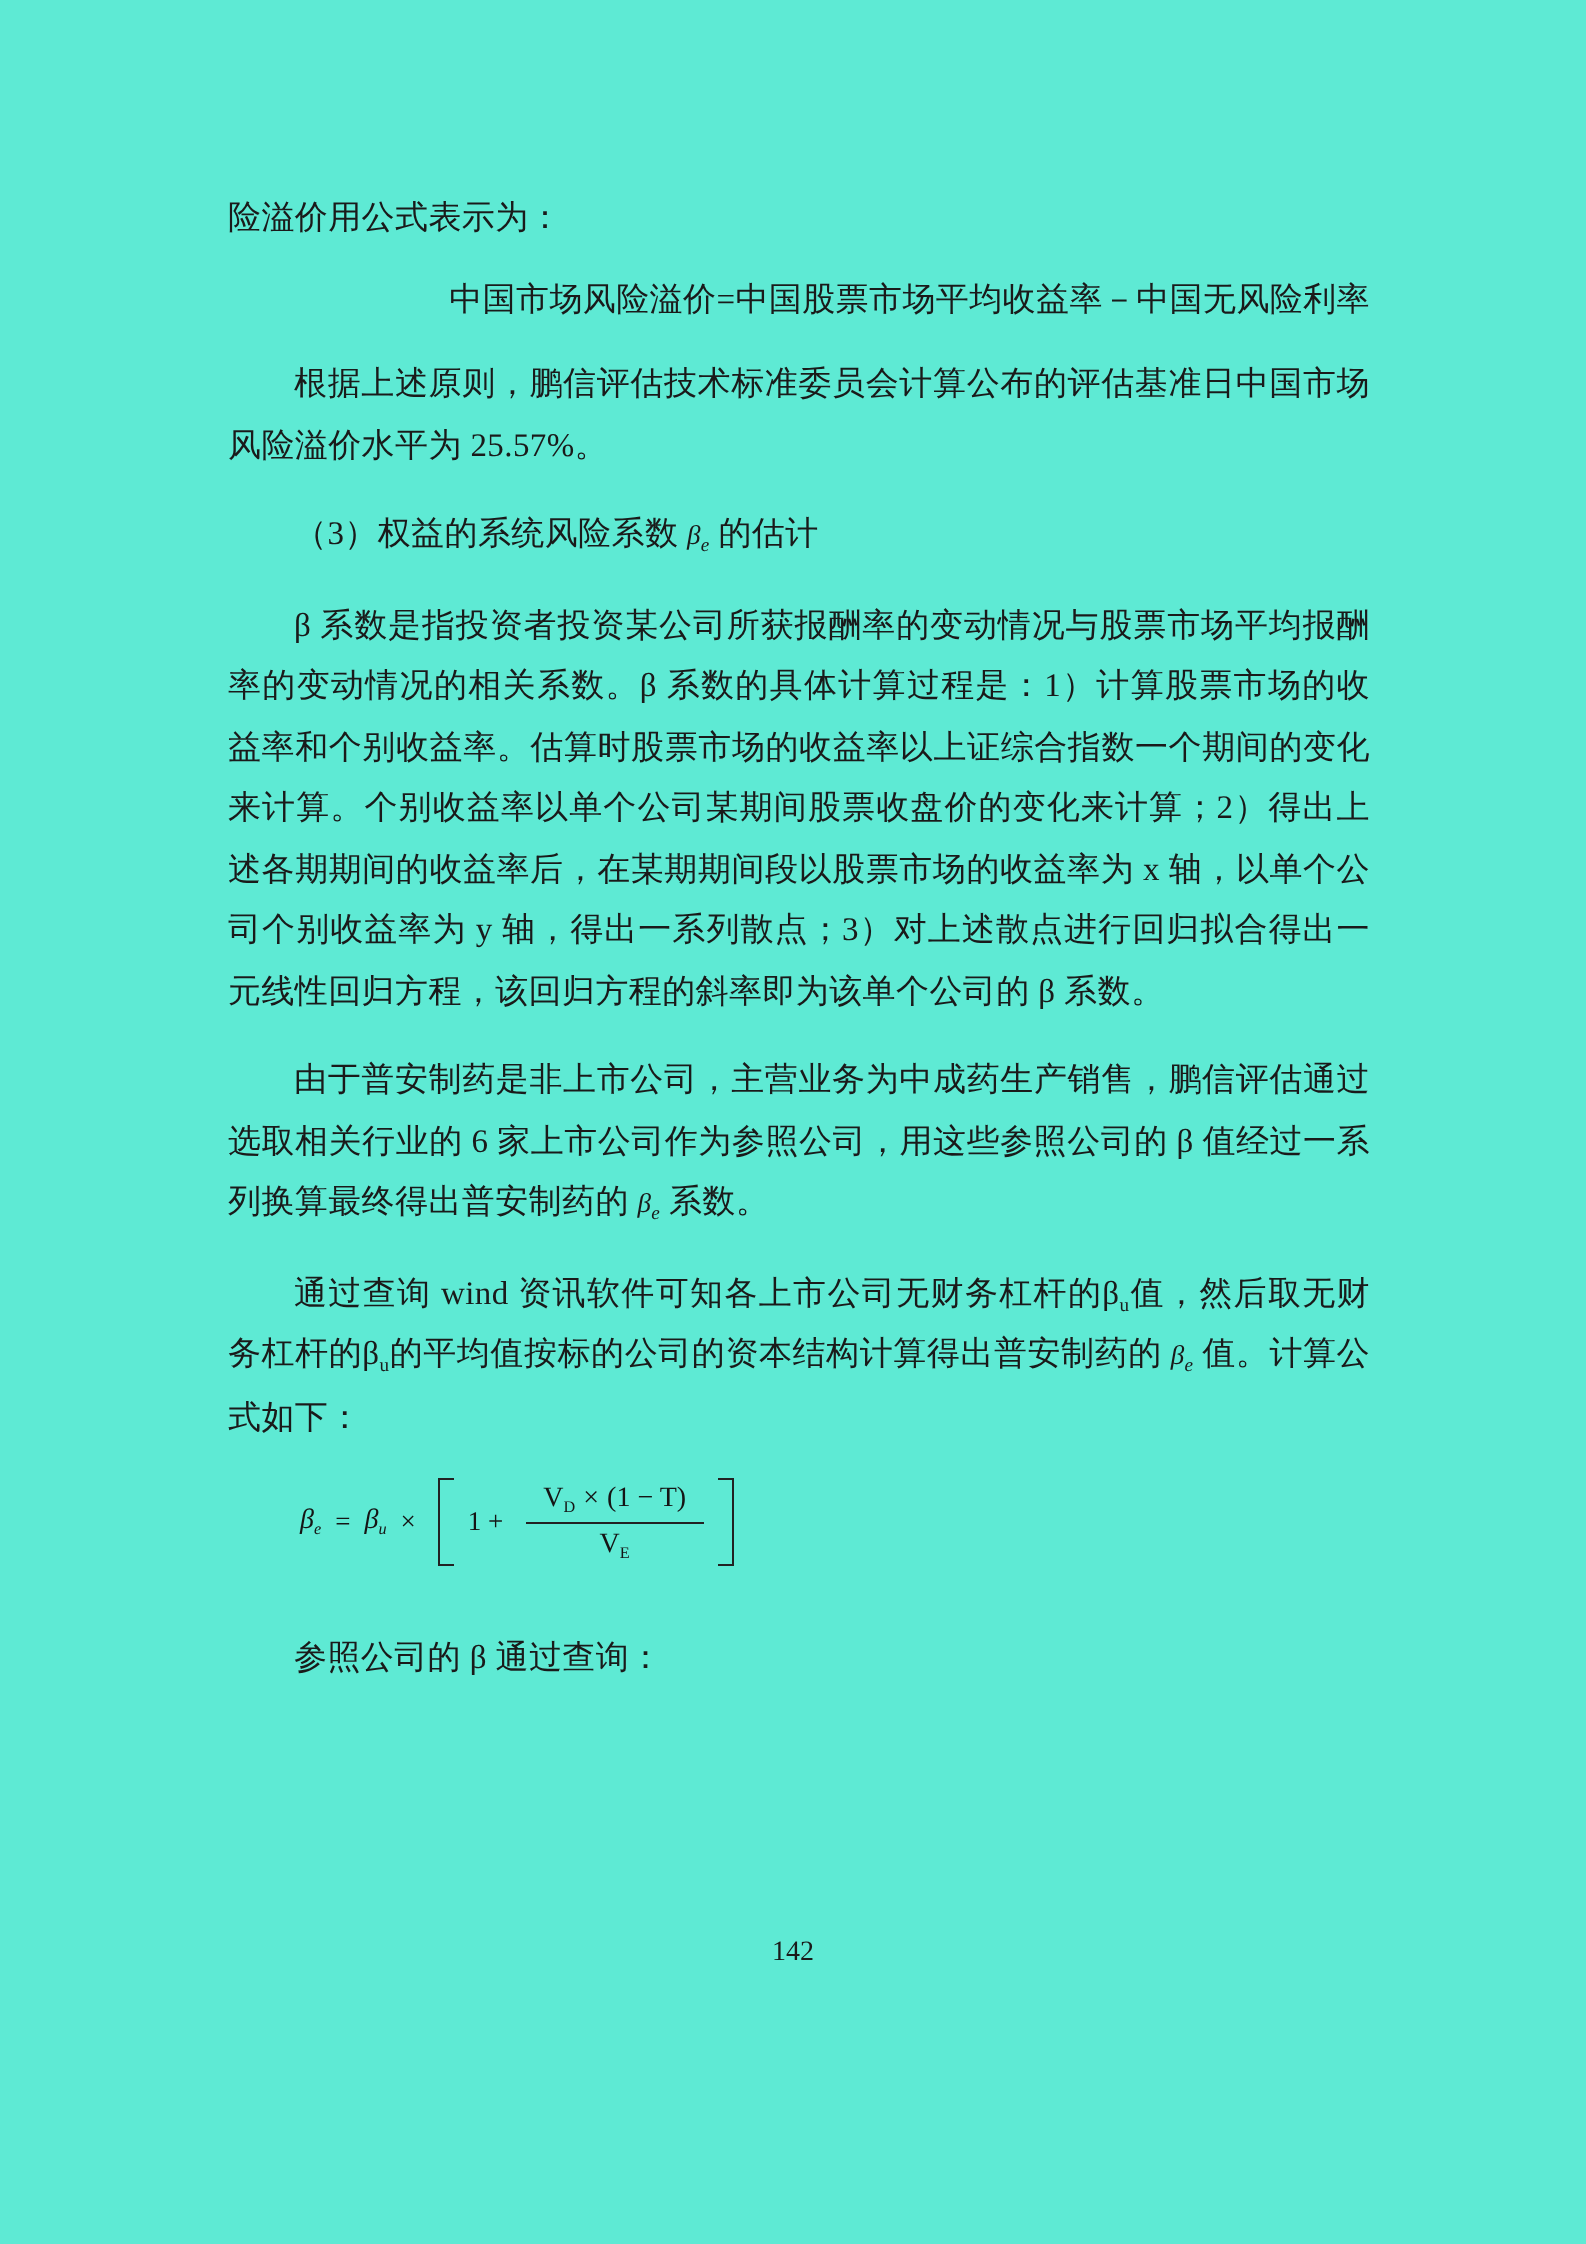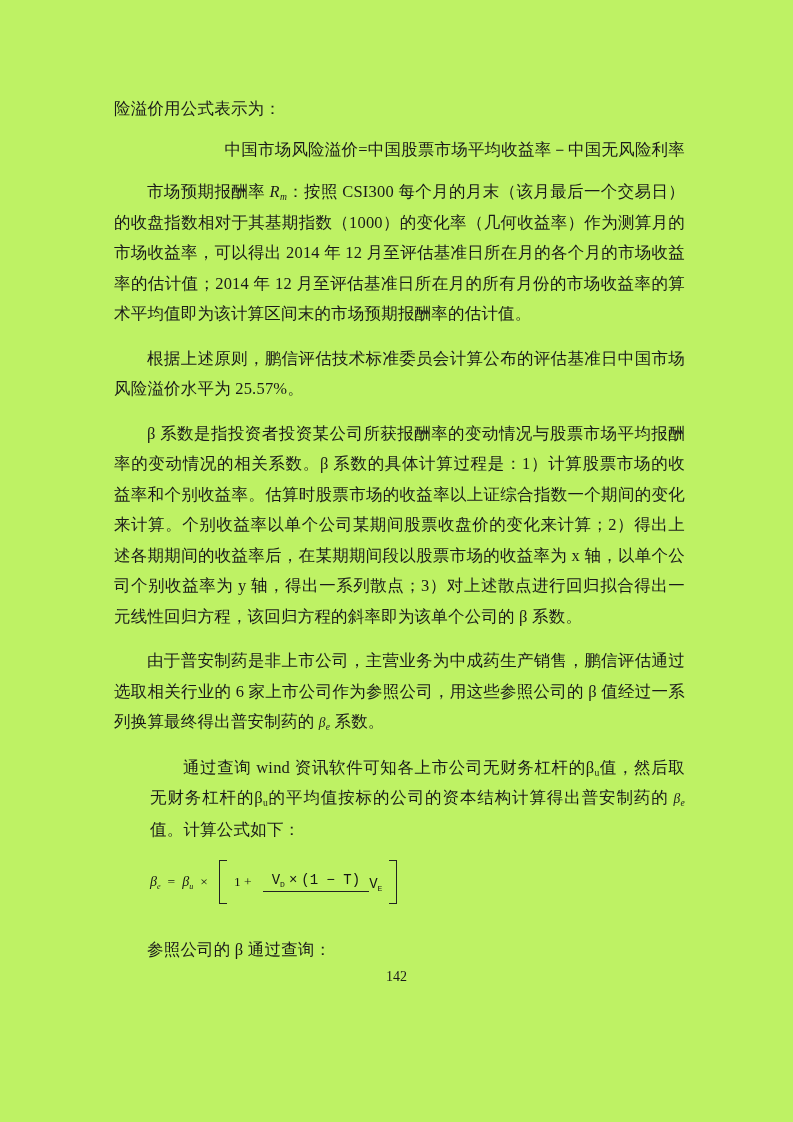--- a/index.html
+++ b/index.html
@@ -1,60 +1,60 @@
 <!DOCTYPE html>
 <html><head>
 <meta charset="utf-8">
 <style>
   html, body { margin: 0; padding: 0; background: #ffffff; }
   .page {
     position: relative;
     width: 793px;
     height: 1122px;
-    background: #bef264;
+    background: #5eead4;
     font-family: "Liberation Serif", "DejaVu Serif", serif;
     color: #1a1a1a;
     overflow: hidden;
   }
   .content {
     position: absolute;
     left: 114px;
     top: 94px;
     width: 571px;
   }
   .content p {
     margin: 0 0 14px 0;
     font-size: 16.5px;
     line-height: 30.5px;
     text-align: justify;
     text-indent: 2em;
     letter-spacing: 0.2px;
   }
   p.no-indent { text-indent: 0; margin-bottom: 10px; }
   p.equation-line { text-indent: 3em; text-align: right; margin-bottom: 12px; }
-  p.pre-formula { margin-bottom: 8px; margin-left: 36px; }
+  p.pre-formula { margin-bottom: 8px; }
   sub { font-size: 0.58em; line-height: 0; vertical-align: -0.35em; }
   .it { font-style: italic; }
   .sm { font-size: 0.82em; }
   
   .formula {
     display: flex;
     align-items: center;
     margin: 6px 0 24px 36px;
     font-size: 14px;
     color: #151515;
     height: 58px;
   }
   .f-sym { font-style: italic; white-space: nowrap; }
   .f-op { margin: 0 7px; font-size: 13.5px; }
   .f-one-plus { margin: 0 6px 0 5px; font-size: 13.5px; }
   .bracket { align-self: stretch; width: 7px; margin: 7px 2px; }
   .bracket-l { border-left: 1.4px solid #222; border-top: 1.4px solid #222; border-bottom: 1.4px solid #222; margin-left: 4px; }
   .bracket-r { border-right: 1.4px solid #222; border-top: 1.4px solid #222; border-bottom: 1.4px solid #222; margin-right: 0; }
-  .frac { display: inline-flex; flex-direction: row; align-items: center; margin: 0 5px; font-family: Liberation Mono, monospace; }
+  .frac { display: inline-flex; flex-direction: column; align-items: center; margin: 0 5px; }
   .frac .num { border-bottom: 1.4px solid #222; padding: 0 9px 3px 9px; white-space: nowrap; }
   .frac .den { padding-top: 3px; white-space: nowrap; }
   .frac .f-op-in { margin: 0 4px; }
   
   .page-number {
     position: absolute;
     top: 968px;
     left: 0;
     width: 100%;
     text-align: center;
@@ -66,24 +66,24 @@
 </head>
 <body>
 
 <div class="page">
   <div class="content">
 
     <p class="no-indent"><span>险溢价用公式表示为：</span></p>
 
     <p class="equation-line"><span>中国市场风险溢价=中国股票市场平均收益率－中国无风险利率</span></p>
 
-    <p><span>市场预期报酬率 </span><span class="it">R</span><sub class="it">m</sub><span>：按照 CSI300 每个月的月末（该月最后一个交易日）的收盘指数相对于其基期指数（1000）的变化率（几何收益率）作为测算月的市场收益率，可以得出 2014 年 12 月至评估基准日所在月的各个月的市场收益率的估计值；2014 年 12 月至评估基准日所在月的所有月份的市场收益率的算术平均值即为该计算区间末的市场预期报酬率的估计值。</span></p>
 
     <p><span>根据上述原则，鹏信评估技术标准委员会计算公布的评估基准日中国市场风险溢价水平为 25.57%。</span></p>
 
+    <p><span>（3）权益的系统风险系数 </span><span class="it sm">β</span><sub class="it">e</sub><span> 的估计</span></p>
 
     <p><span>β 系数是指投资者投资某公司所获报酬率的变动情况与股票市场平均报酬率的变动情况的相关系数。β 系数的具体计算过程是：1）计算股票市场的收益率和个别收益率。估算时股票市场的收益率以上证综合指数一个期间的变化来计算。个别收益率以单个公司某期间股票收盘价的变化来计算；2）得出上述各期期间的收益率后，在某期期间段以股票市场的收益率为 x 轴，以单个公司个别收益率为 y 轴，得出一系列散点；3）对上述散点进行回归拟合得出一元线性回归方程，该回归方程的斜率即为该单个公司的 β 系数。</span></p>
 
     <p><span>由于普安制药是非上市公司，主营业务为中成药生产销售，鹏信评估通过选取相关行业的 6 家上市公司作为参照公司，用这些参照公司的 β 值经过一系列换算最终得出普安制药的 </span><span class="it sm">β</span><sub class="it">e</sub><span> 系数。</span></p>
 
     <p class="pre-formula"><span>通过查询 wind 资讯软件可知各上市公司无财务杠杆的β</span><sub>u</sub><span>值，然后取无财务杠杆的β</span><sub>u</sub><span>的平均值按标的公司的资本结构计算得出普安制药的 </span><span class="it sm">β</span><sub class="it">e</sub><span> 值。计算公式如下：</span></p>
 
     <div class="formula">
       <span class="f-sym"><span>β</span><sub>e</sub></span>
       <span class="f-op">=</span>

